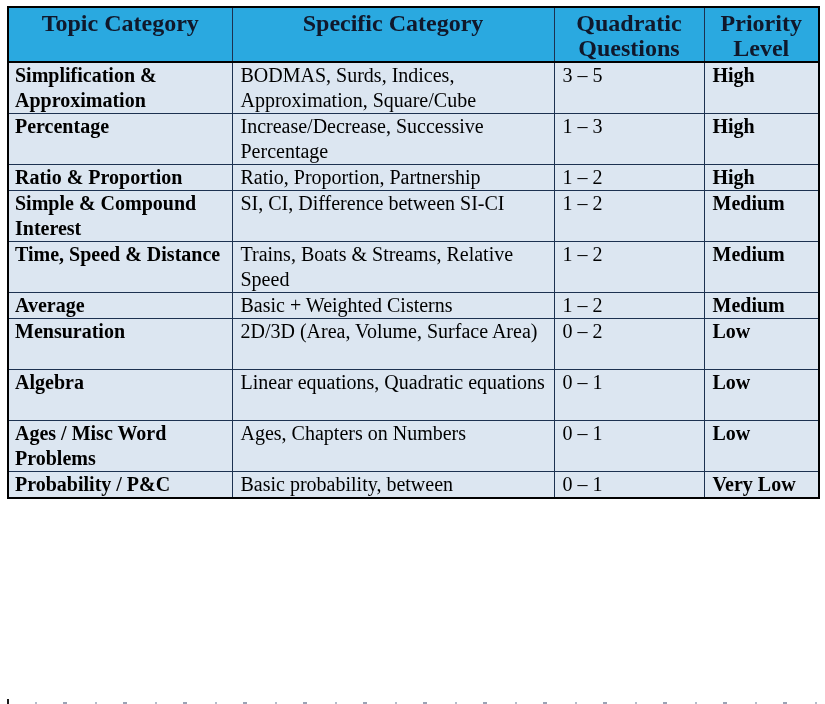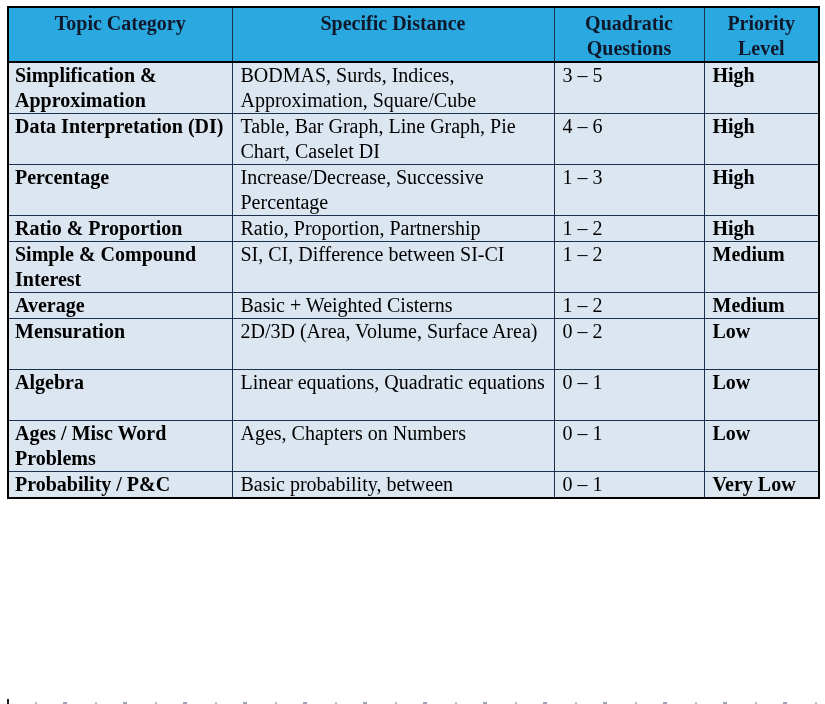--- a/index.html
+++ b/index.html
@@ -30,21 +30,21 @@
     overflow:hidden;
   }
   table.topic-table{border:2px solid #000000;}
   table.topic-table thead th{border-bottom:2px solid #000000;}
 
   thead tr{height:53px;}
   thead th{
     background:#2aa9e0;
     color:#10182b;
     font-weight:bold;
-    font-size:20px;
+    font-size:24px;
     line-height:25px;
     text-align:center;
     padding:3px 6px 0 6px;
   }
   tbody tr{height:51px;}
   tbody tr.single{height:25px;margin-top:35px;}
   tbody td{
     background:#dce6f1;
     color:#000000;
     font-size:20px;
@@ -80,53 +80,53 @@
   <table class="topic-table">
     <colgroup>
       <col class="c1">
         <col class="c2">
         <col class="c3">
         <col class="c4">
     </colgroup>
     <thead>
       <tr>
         <th>Topic Category</th>
-        <th>Specific Distance</th>
+        <th>Specific Category</th>
         <th>Quadratic Questions</th>
         <th>Priority Level</th>
       </tr>
     </thead>
     <tbody>
       <tr>
         <td class="topic">Simplification &amp; Approximation</td>
         <td class="chapters">BODMAS, Surds, Indices, Approximation, Square/Cube</td>
         <td class="expected">3 – 5</td>
-        <td class="priority">High</td>
-      </tr>
-      <tr>
-        <td class="topic">Data Interpretation (DI)</td>
-        <td class="chapters">Table, Bar Graph, Line Graph, Pie Chart, Caselet DI</td>
-        <td class="expected">4 – 6</td>
         <td class="priority">High</td>
       </tr>
       <tr>
         <td class="topic">Percentage</td>
         <td class="chapters">Increase/Decrease, Successive Percentage</td>
         <td class="expected">1 – 3</td>
         <td class="priority">High</td>
       </tr>
       <tr class="single">
         <td class="topic">Ratio &amp; Proportion</td>
         <td class="chapters">Ratio, Proportion, Partnership</td>
         <td class="expected">1 – 2</td>
         <td class="priority">High</td>
       </tr>
       <tr>
         <td class="topic">Simple &amp; Compound Interest</td>
         <td class="chapters">SI, CI, Difference between SI-CI</td>
+        <td class="expected">1 – 2</td>
+        <td class="priority">Medium</td>
+      </tr>
+      <tr>
+        <td class="topic">Time, Speed &amp; Distance</td>
+        <td class="chapters">Trains, Boats &amp; Streams, Relative Speed</td>
         <td class="expected">1 – 2</td>
         <td class="priority">Medium</td>
       </tr>
       <tr class="single">
         <td class="topic">Average</td>
         <td class="chapters">Basic + Weighted Cisterns</td>
         <td class="expected">1 – 2</td>
         <td class="priority">Medium</td>
       </tr>
       <tr>

